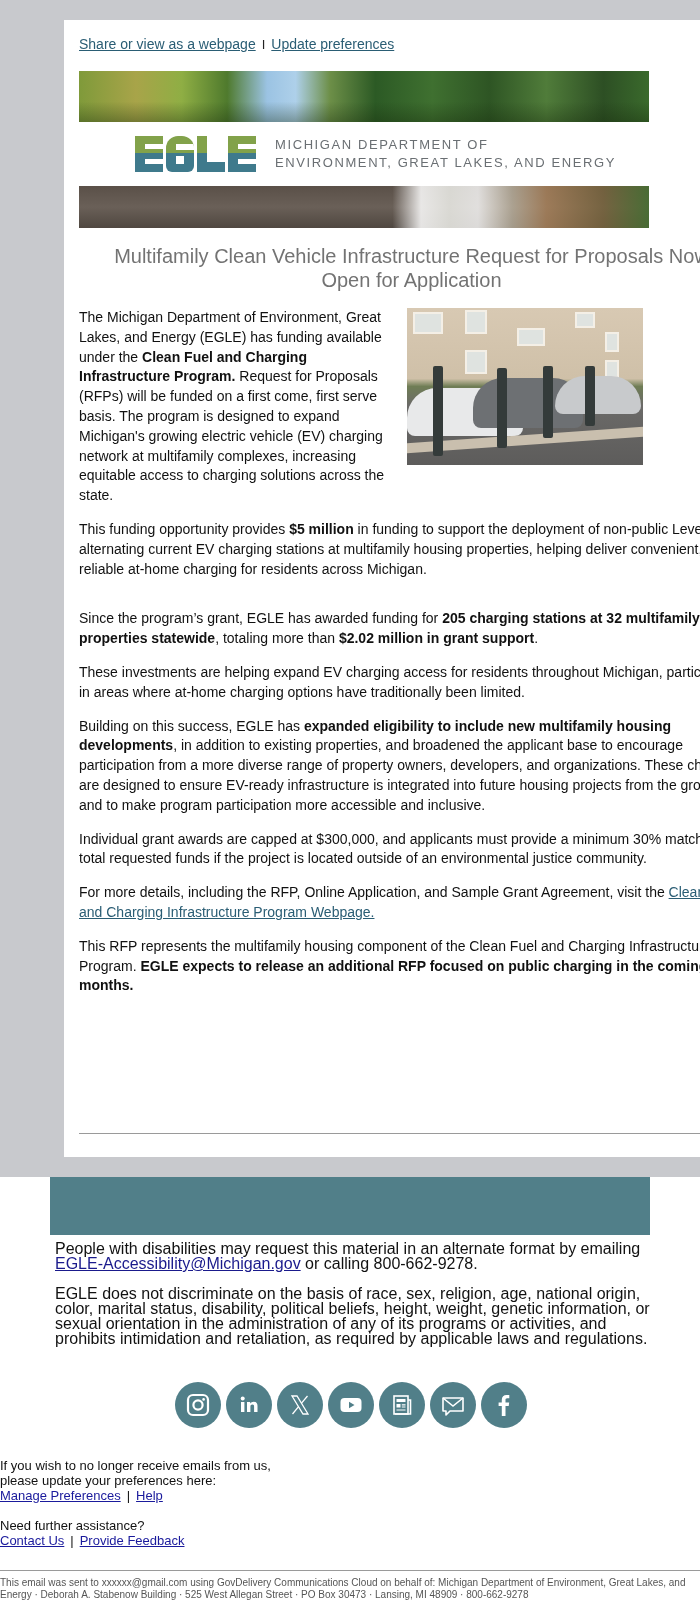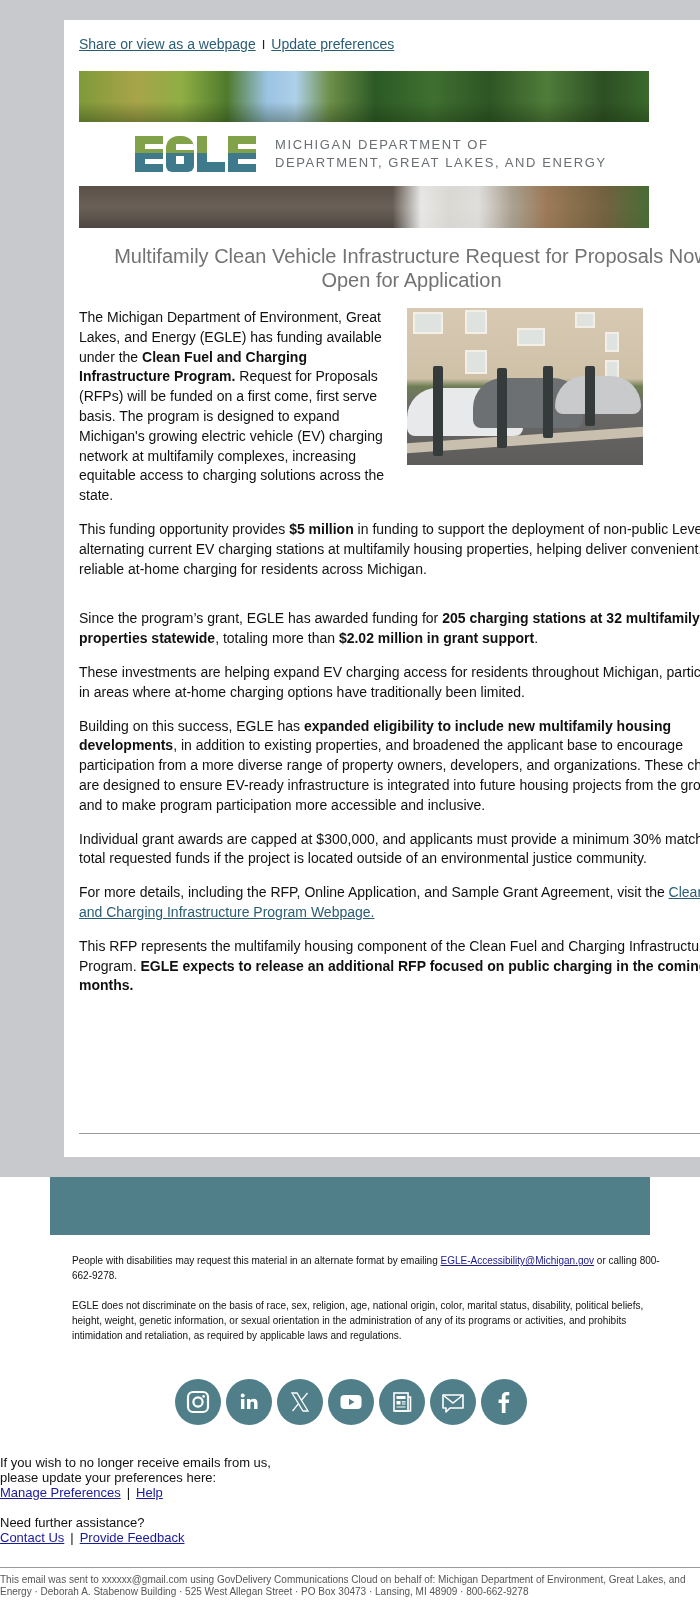--- a/index.html
+++ b/index.html
@@ -45,21 +45,21 @@
 
   p.body { font-size: 14px; line-height: 19.8px; color: #111; margin-top: 14px; }
   p.body.gap { margin-top: 30px; }
   p.body b { font-weight: bold; }
   p.body a { color: #2a5d74; text-decoration: underline; }
 
   .rule { position: absolute; left: 15px; right: 15px; top: 1113px; height: 1px; background: #9a9a9a; }
 
   .teal-band { width: 600px; height: 58px; margin-left: 50px; background: #517f89; }
 
-  .footer-text { width: 600px; margin-left: 72px; font-size: 10px; line-height: 15px; color: #111; padding-top: 18px; }
+  .footer-text { width: 600px; margin-left: 55px; font-size: 16px; line-height: 15px; color: #111; padding-top: 6px; }
   .footer-text a { color: #1a1a8c; text-decoration: underline; }
   .footer-text p + p { margin-top: 15px; }
 
   .social { display: flex; justify-content: center; margin-top: 36px; gap: 5px; padding-left: 2px; }
   .social-btn { width: 46px; height: 46px; border-radius: 50%; background: #517f89; display: flex; align-items: center; justify-content: center; cursor: pointer; }
   .social-btn svg { width: 26px; height: 26px; }
 
   .unsub { font-size: 13px; line-height: 15px; color: #111; margin-top: 30px; }
   .unsub a { color: #1a1a9c; text-decoration: underline; }
   .unsub .sep { margin: 0 6px; }
@@ -105,21 +105,21 @@
 
         <div class="egle-letter">
           <div class="top"></div>
             <div class="bot"></div>
           <div class="cut" style="left:10px;top:8px;width:18px;height:5px;"></div>
           <div class="cut" style="left:10px;top:23px;width:18px;height:5px;"></div>
         </div>
       </div>
       <div class="egle-text">
         <div>MICHIGAN DEPARTMENT OF</div>
-        <div>DEPARTMENT, GREAT LAKES, AND ENERGY</div>
+        <div>ENVIRONMENT, GREAT LAKES, AND ENERGY</div>
       </div>
     </div>
 
     <div class="banner-bottom"></div>
 
     <h1 class="title">Multifamily Clean Vehicle Infrastructure Request for Proposals Now Open for Application</h1>
 
     <div class="intro">
       <div class="intro-text"><span>The Michigan Department of Environment, Great Lakes, and Energy (EGLE) has funding available under the </span><b>Clean Fuel and Charging Infrastructure Program.</b><span>  Request for Proposals (RFPs) will be funded on a first come, first serve basis.  The program is designed to expand Michigan's growing electric vehicle (EV) charging network at multifamily complexes, increasing equitable access to charging solutions across the state.</span></div>
       <div class="ev-photo" title="Electric vehicles charging at multifamily apartment complex">

